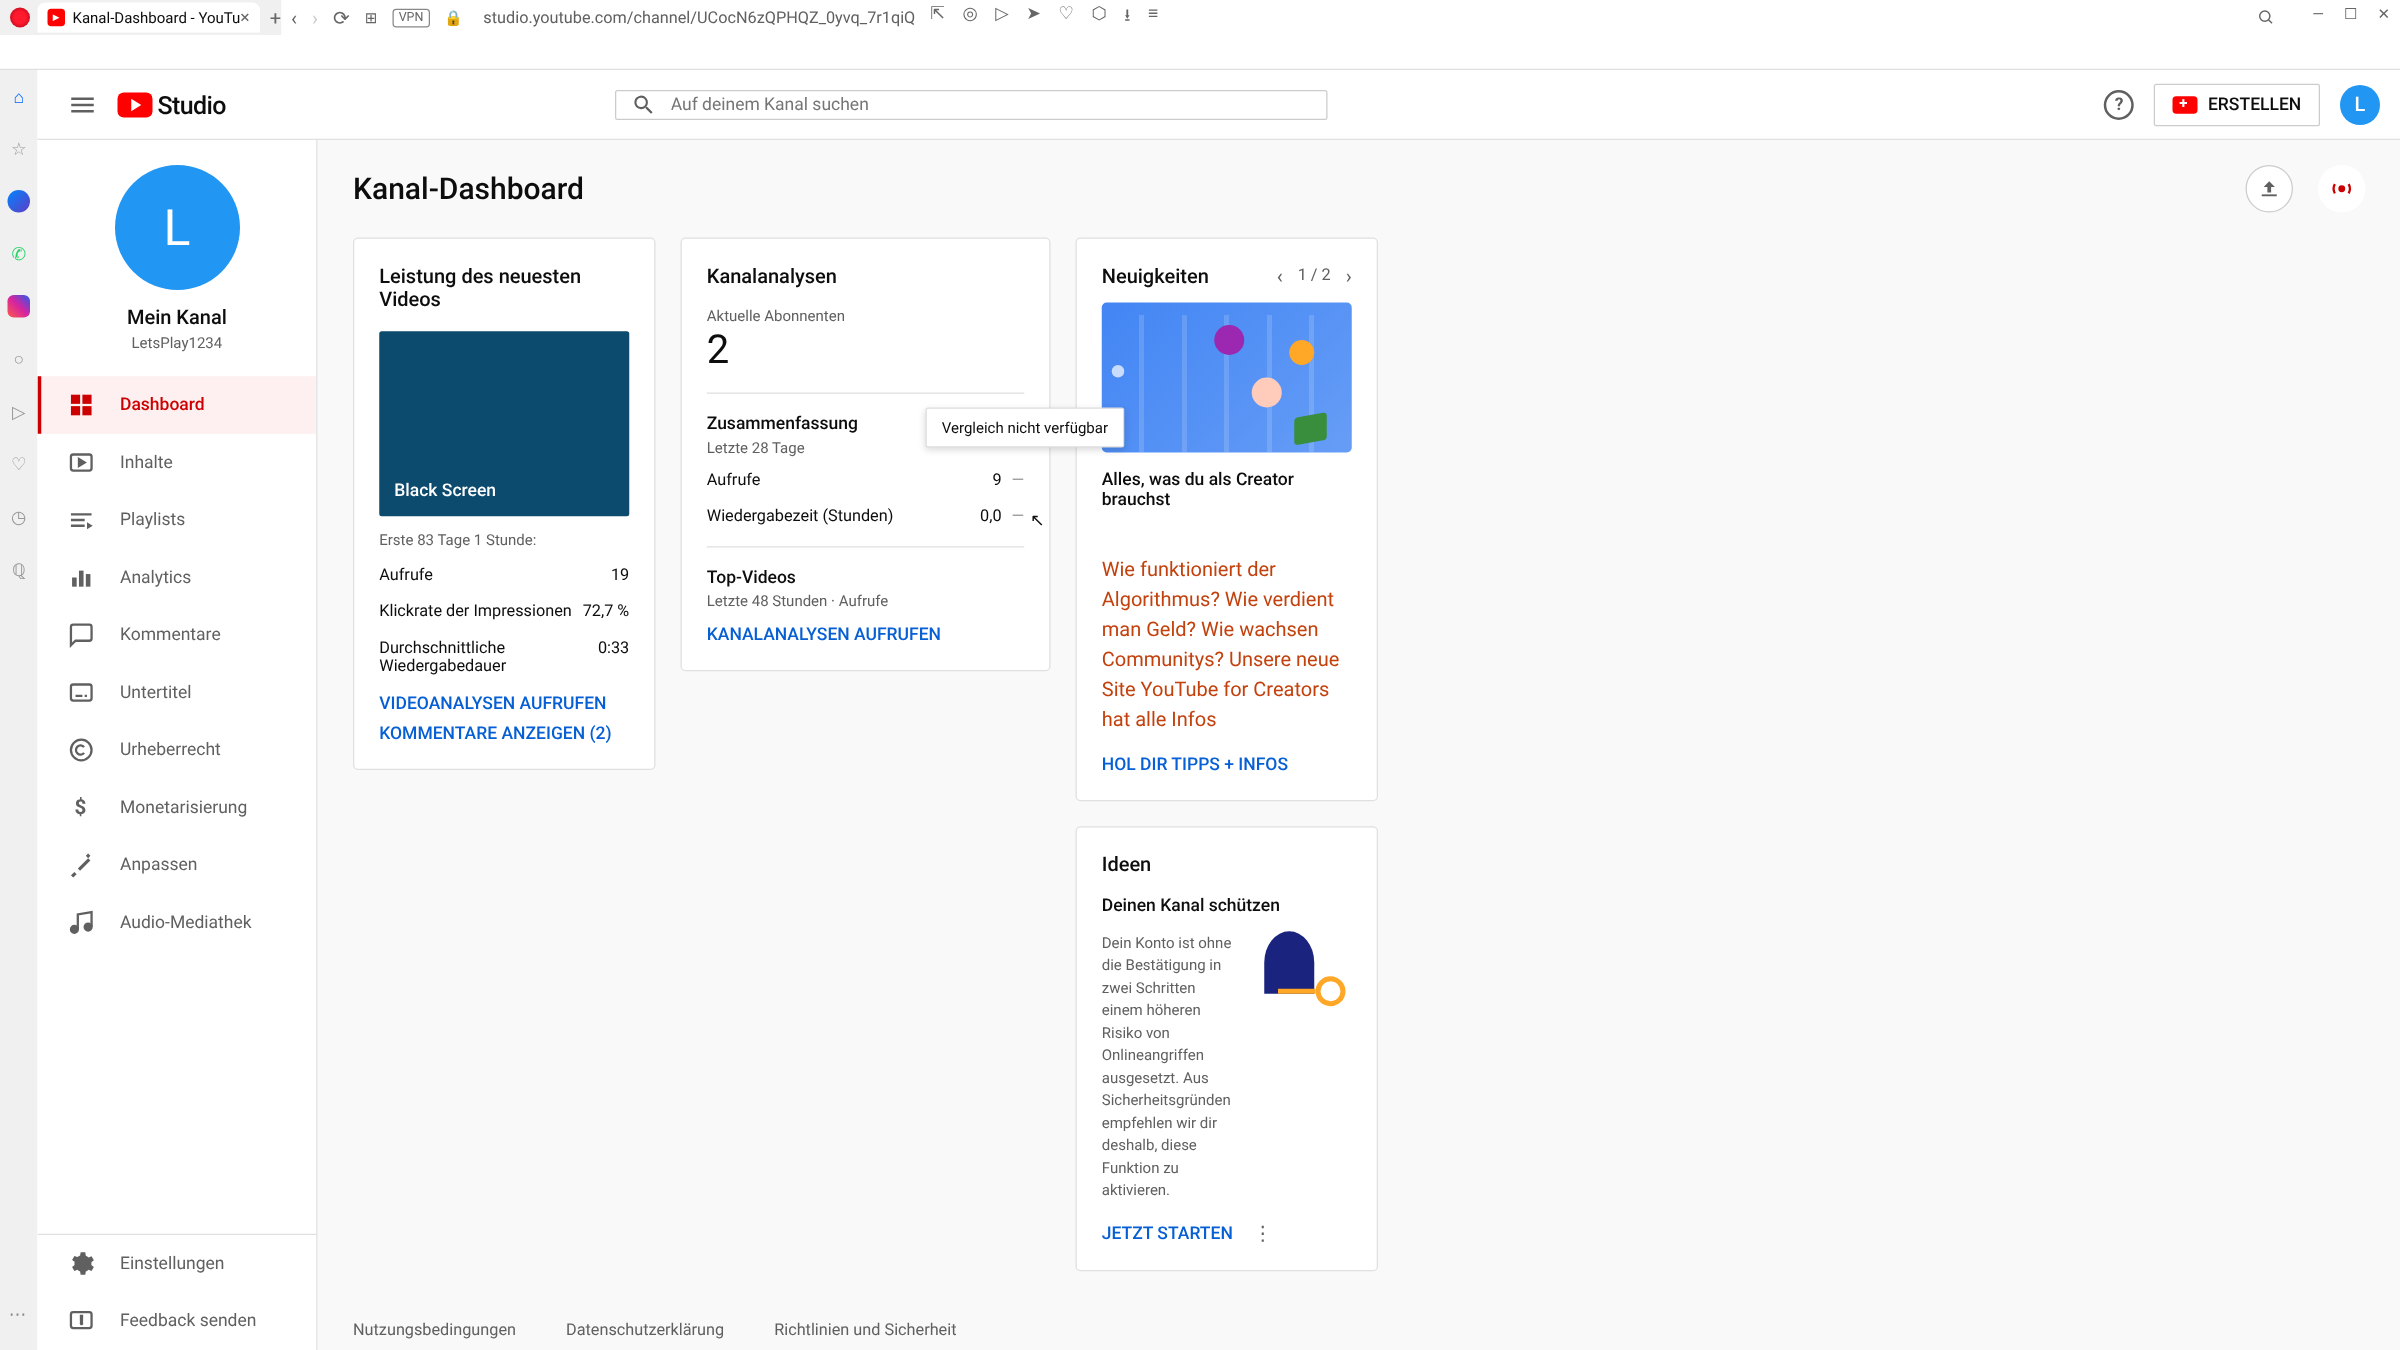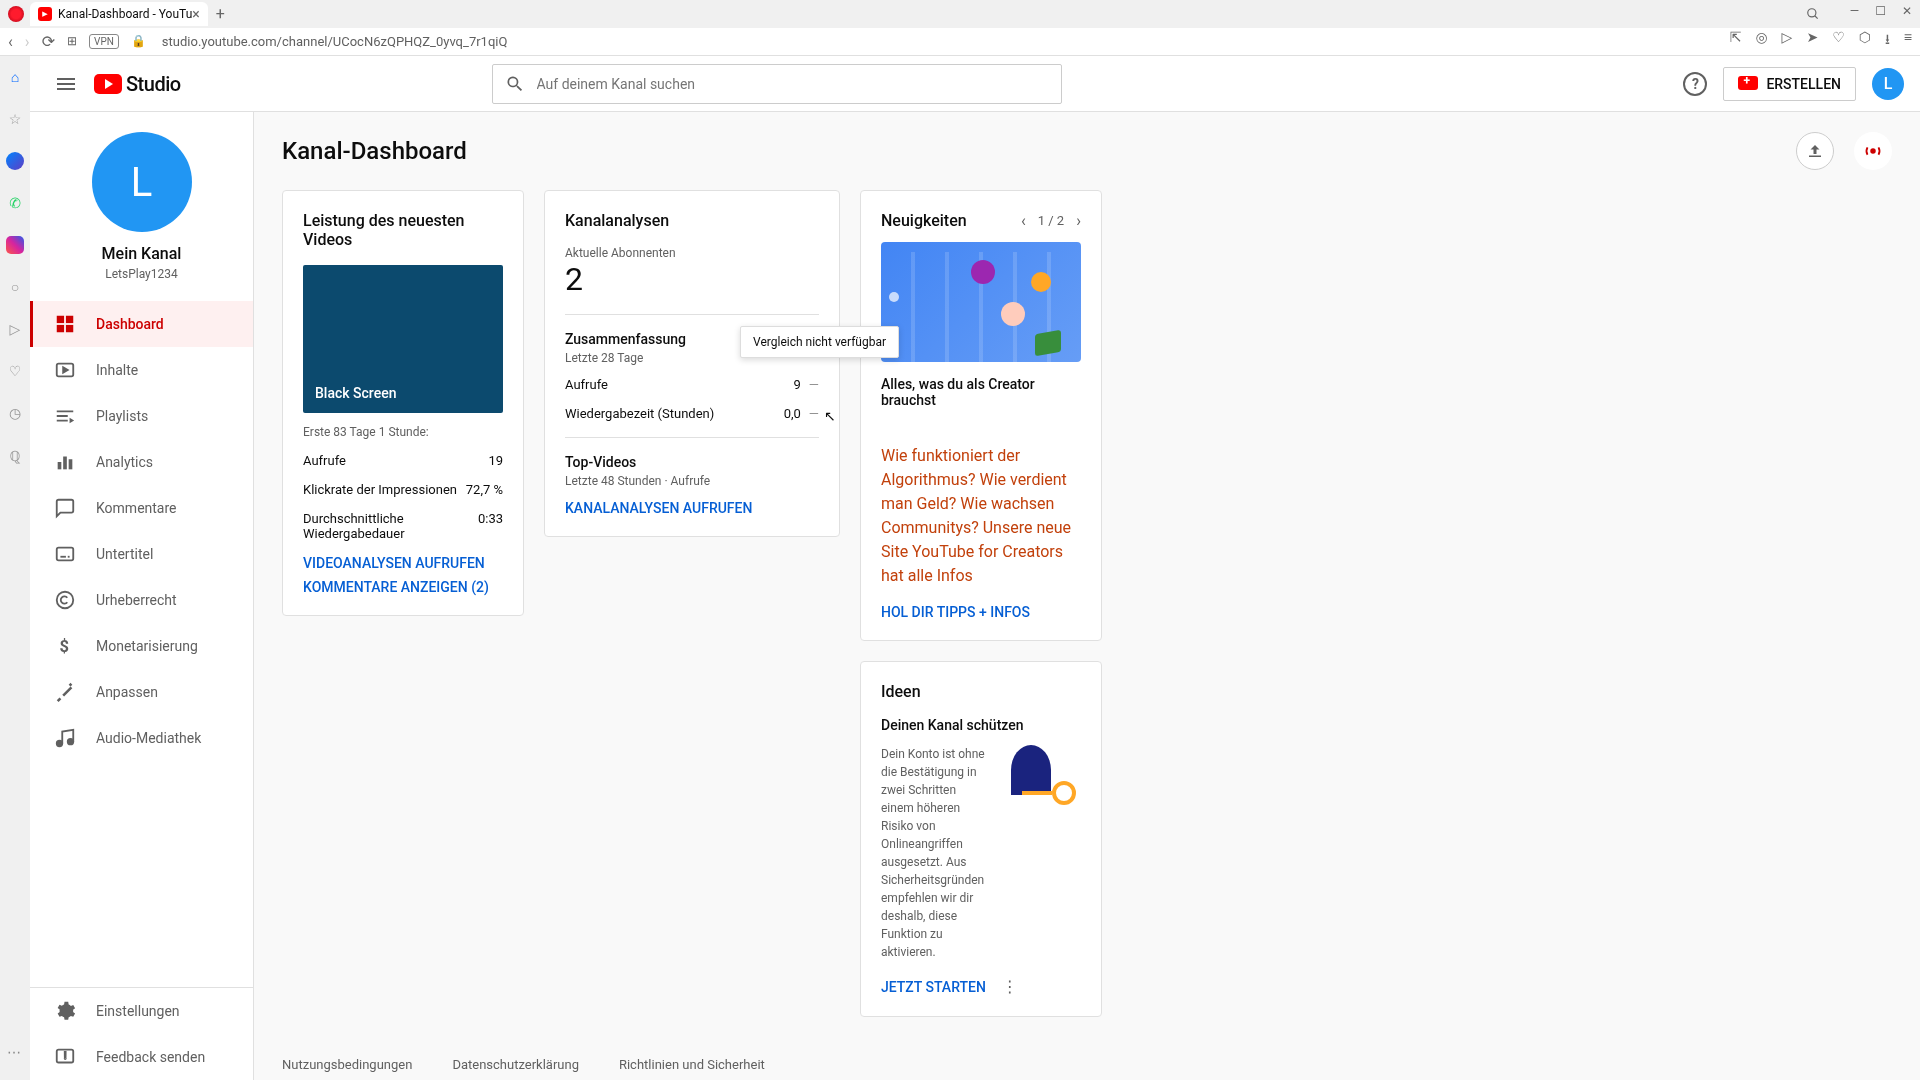--- a/index.html
+++ b/index.html
@@ -1,19 +1,19 @@
 <!DOCTYPE html>
 <html><head>
   <meta charset="utf-8">
   <style>
     * { margin: 0; padding: 0; box-sizing: border-box; font-family: Roboto, Arial, sans-serif; }
     body { background: #f9f9f9; color: #0d0d0d; overflow: hidden; }
     
     
-    .browser-chrome { height: 56px; background: #fff; border-bottom: 1px solid #e0e0e0; display: flex; flex-direction: column; }
+    .browser-chrome { height: 56px; background: #fff; border-bottom: 1px solid #e0e0e0; display: flex; flex-direction: row; }
     .tab-bar { height: 28px; display: flex; align-items: center; padding-left: 30px; background: #f0f0f0; }
     .opera-logo { position: absolute; left: 8px; top: 6px; width: 16px; height: 16px; background: radial-gradient(circle, #ff1b2d 40%, #a70014 100%); border-radius: 50%; }
     .tab { display: flex; align-items: center; background: #fff; padding: 4px 8px; border-radius: 6px 6px 0 0; font-size: 12px; min-width: 160px; }
     .tab-favicon { width: 14px; height: 14px; background: #ff0000; border-radius: 3px; margin-right: 6px; display: flex; align-items: center; justify-content: center; }
     .tab-favicon::after { content: '▶'; color: white; font-size: 7px; }
     .tab-close { margin-left: auto; color: #666; font-size: 14px; cursor: pointer; }
     .new-tab { margin-left: 8px; color: #666; font-size: 16px; cursor: pointer; }
     .window-controls { position: absolute; right: 8px; top: 4px; display: flex; gap: 16px; color: #666; font-size: 12px; }
     .search-top { position: absolute; right: 100px; top: 6px; color: #666; }
     
@@ -34,26 +34,26 @@
     
     
     .ys-header { height: 56px; background: #fff; border-bottom: 1px solid #e0e0e0; display: flex; align-items: center; padding: 0 16px; }
     .menu-btn { width: 40px; height: 40px; display: flex; align-items: center; justify-content: center; cursor: pointer; }
     .menu-lines { display: flex; flex-direction: column; gap: 3px; }
     .menu-lines span { width: 18px; height: 2px; background: #606060; }
     .logo { display: flex; align-items: center; margin-left: 8px; cursor: pointer; }
     .logo-yt { width: 28px; height: 20px; background: #ff0000; border-radius: 5px; display: flex; align-items: center; justify-content: center; }
     .logo-yt::after { content: ''; border-left: 8px solid white; border-top: 5px solid transparent; border-bottom: 5px solid transparent; margin-left: 2px; }
     .logo-text { font-size: 20px; font-weight: 500; margin-left: 4px; letter-spacing: -0.5px; }
-    .search-box { flex: 1; max-width: 570px; margin: 18px auto; height: 40px; border: 1px solid #ccc; border-radius: 2px; display: flex; align-items: center; padding: 0 12px; background: #fff; }
+    .search-box { flex: 1; max-width: 570px; margin: 18px auto; height: 24px; border: 1px solid #ccc; border-radius: 2px; display: flex; align-items: center; padding: 0 12px; background: #fff; }
     .search-box svg { width: 20px; height: 20px; fill: #606060; margin-right: 12px; }
     .search-box input { border: none; outline: none; flex: 1; font-size: 14px; }
     .header-right { display: flex; align-items: center; gap: 16px; margin-left: auto; }
     .help-btn { width: 24px; height: 24px; border: 2px solid #606060; border-radius: 50%; display: flex; align-items: center; justify-content: center; font-size: 14px; font-weight: bold; color: #606060; cursor: pointer; }
-    .create-btn { display: flex; gap: 8px; border: 1px solid #ccc; padding: 8px 14px; border-radius: 2px; cursor: pointer; font-size: 14px; font-weight: 500; }
+    .create-btn { display: flex; align-items: center; gap: 8px; border: 1px solid #ccc; padding: 8px 14px; border-radius: 2px; cursor: pointer; font-size: 14px; font-weight: 500; }
     .create-icon { width: 20px; height: 14px; background: #ff0000; border-radius: 3px; position: relative; }
     .create-icon::after { content: '+'; position: absolute; color: white; font-size: 12px; left: 5px; top: -2px; font-weight: bold; }
     .avatar { width: 32px; height: 32px; border-radius: 50%; background: #2196f3; display: flex; align-items: center; justify-content: center; color: white; font-weight: 500; cursor: pointer; }
     
     
     .ys-sidebar { position: absolute; left: 0; top: 56px; width: 224px; bottom: 0; background: #fff; border-right: 1px solid #e0e0e0; overflow-y: auto; }
     .channel-info { padding: 20px; text-align: center; }
     .channel-avatar { width: 100px; height: 100px; border-radius: 50%; background: #2196f3; margin: 0 auto 12px; display: flex; align-items: center; justify-content: center; color: white; font-size: 40px; }
     .channel-name { font-size: 16px; font-weight: 500; margin-bottom: 4px; }
     .channel-handle { font-size: 12px; color: #606060; }

